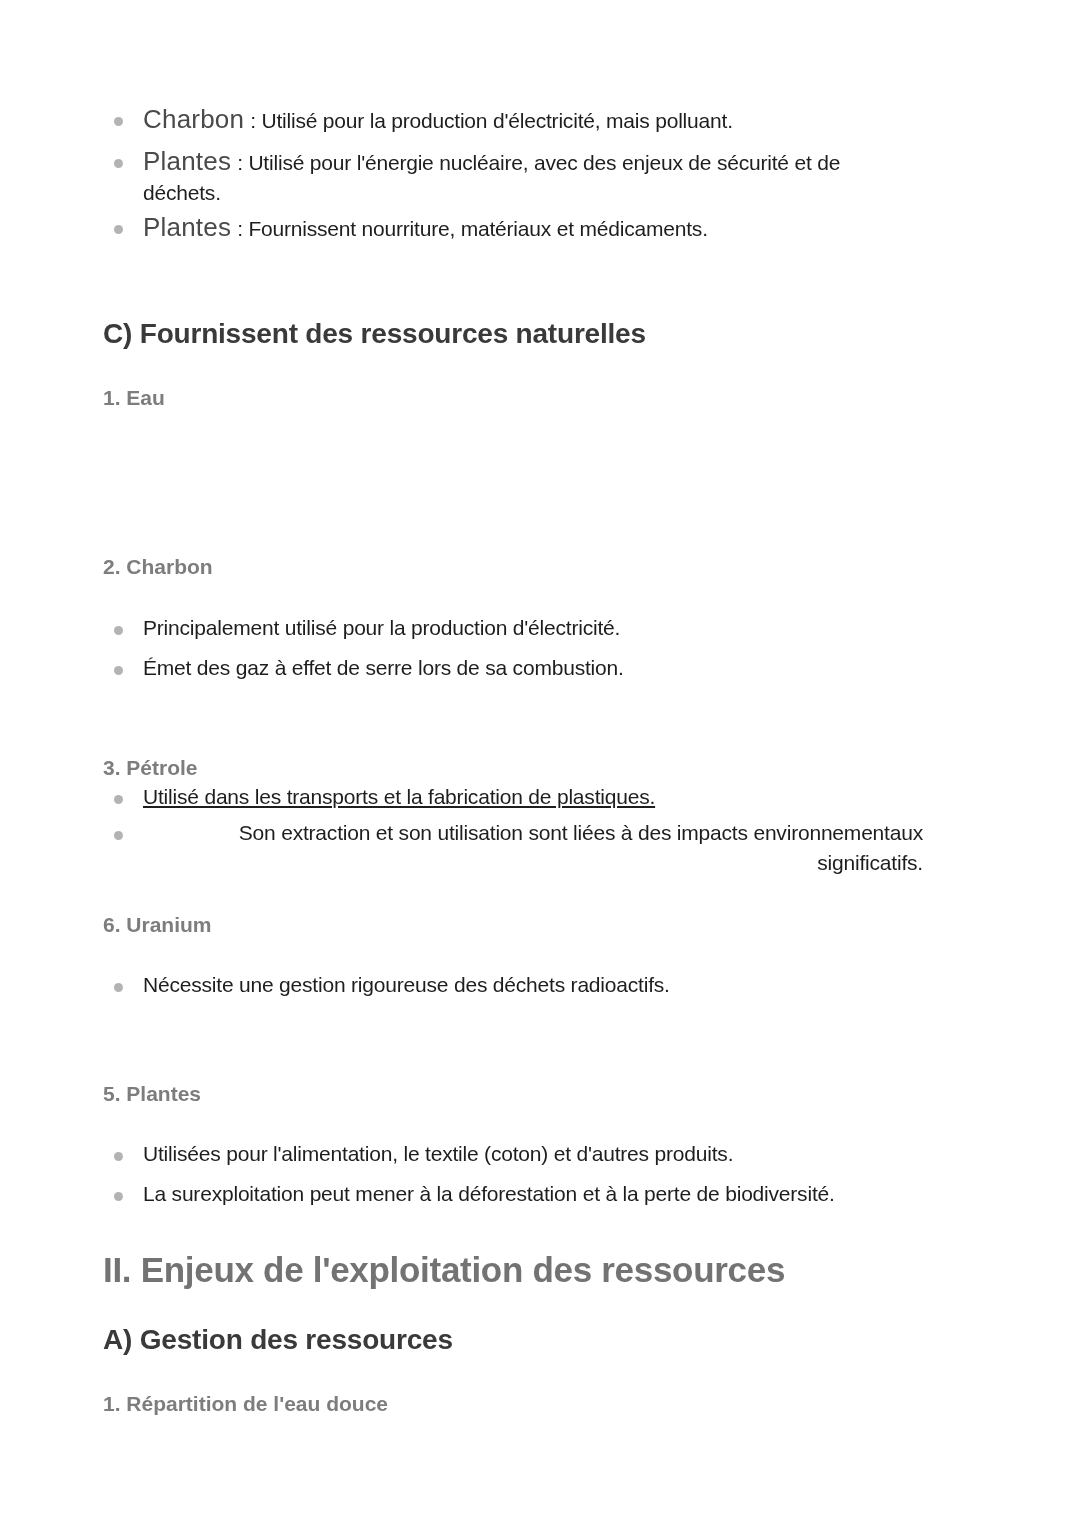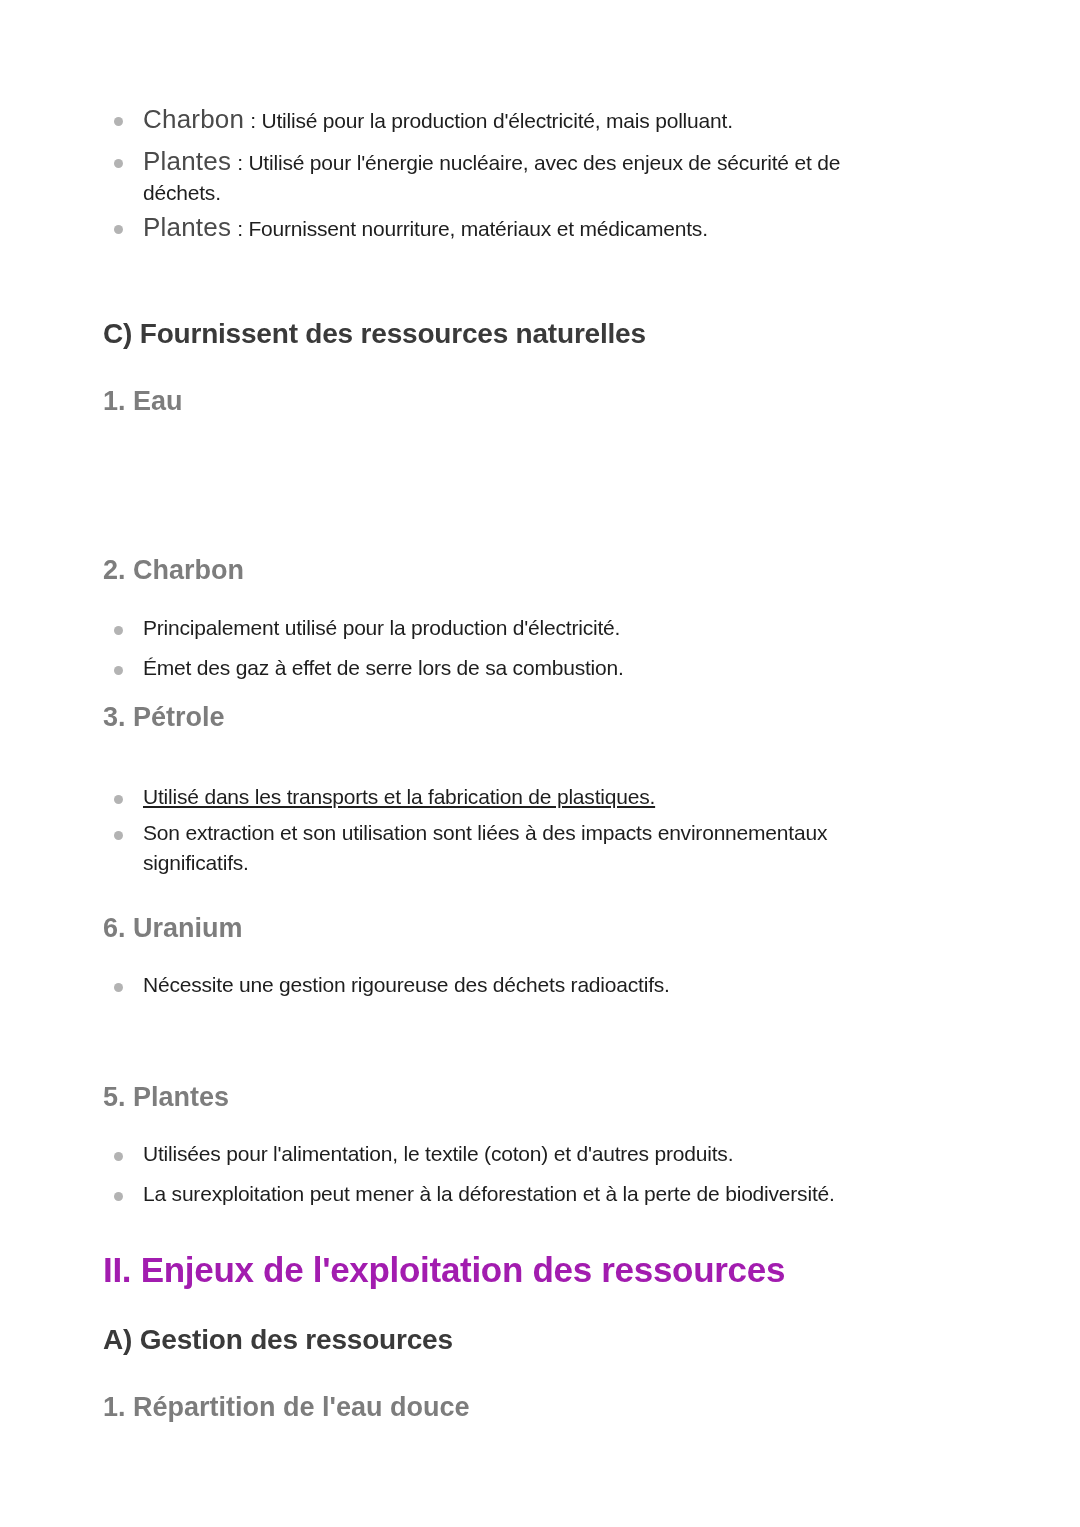--- a/index.html
+++ b/index.html
@@ -59,27 +59,27 @@
       font-size: 28px;
       font-weight: bold;
       color: #3a3a3a;
       letter-spacing: -0.2px;
     }
     .h1 {
       position: absolute;
       left: 103px;
       font-size: 35px;
       font-weight: bold;
-      color: #a21caf;
+      color: #737373;
       letter-spacing: -0.3px;
     }
     .h3 {
       position: absolute;
       left: 103px;
-      font-size: 27px;
+      font-size: 21px;
       font-weight: bold;
       color: #7d7d7d;
     }
     .pct {
       font-size: 25px;
       color: #4a4a4a;
       margin-right: 4px;
     }
   </style>
 </head>
@@ -111,27 +111,27 @@
     <li style="margin-bottom:10px;">
       <span class="dot"></span>
       <span>Principalement utilisé pour la production d'électricité.</span>
     </li>
     <li>
       <span class="dot"></span>
       <span>Émet des gaz à effet de serre lors de sa combustion.</span>
     </li>
   </ul>
 
-  <div class="h3" style="top:702px;">3. Pétrole</div>
+  <div class="h3" style="top:756px;">3. Pétrole</div>
   <ul class="bullets" style="top:782px;">
     <li style="margin-bottom:6px;text-decoration:underline;">
       <span class="dot"></span>
       <span>Utilisé dans les transports et la fabrication de plastiques.</span>
     </li>
-    <li style="padding-right:40px;">
+    <li style="padding-right:40px;text-align:right;">
       <span class="dot"></span>
       <span>Son extraction et son utilisation sont liées à des impacts environnementaux significatifs.</span>
     </li>
   </ul>
 
   <div class="h3" style="top:913px;">6. Uranium</div>
   <ul class="bullets" style="top:970px;">
     <li>
       <span class="dot"></span>
       <span>Nécessite une gestion rigoureuse des déchets radioactifs.</span>

